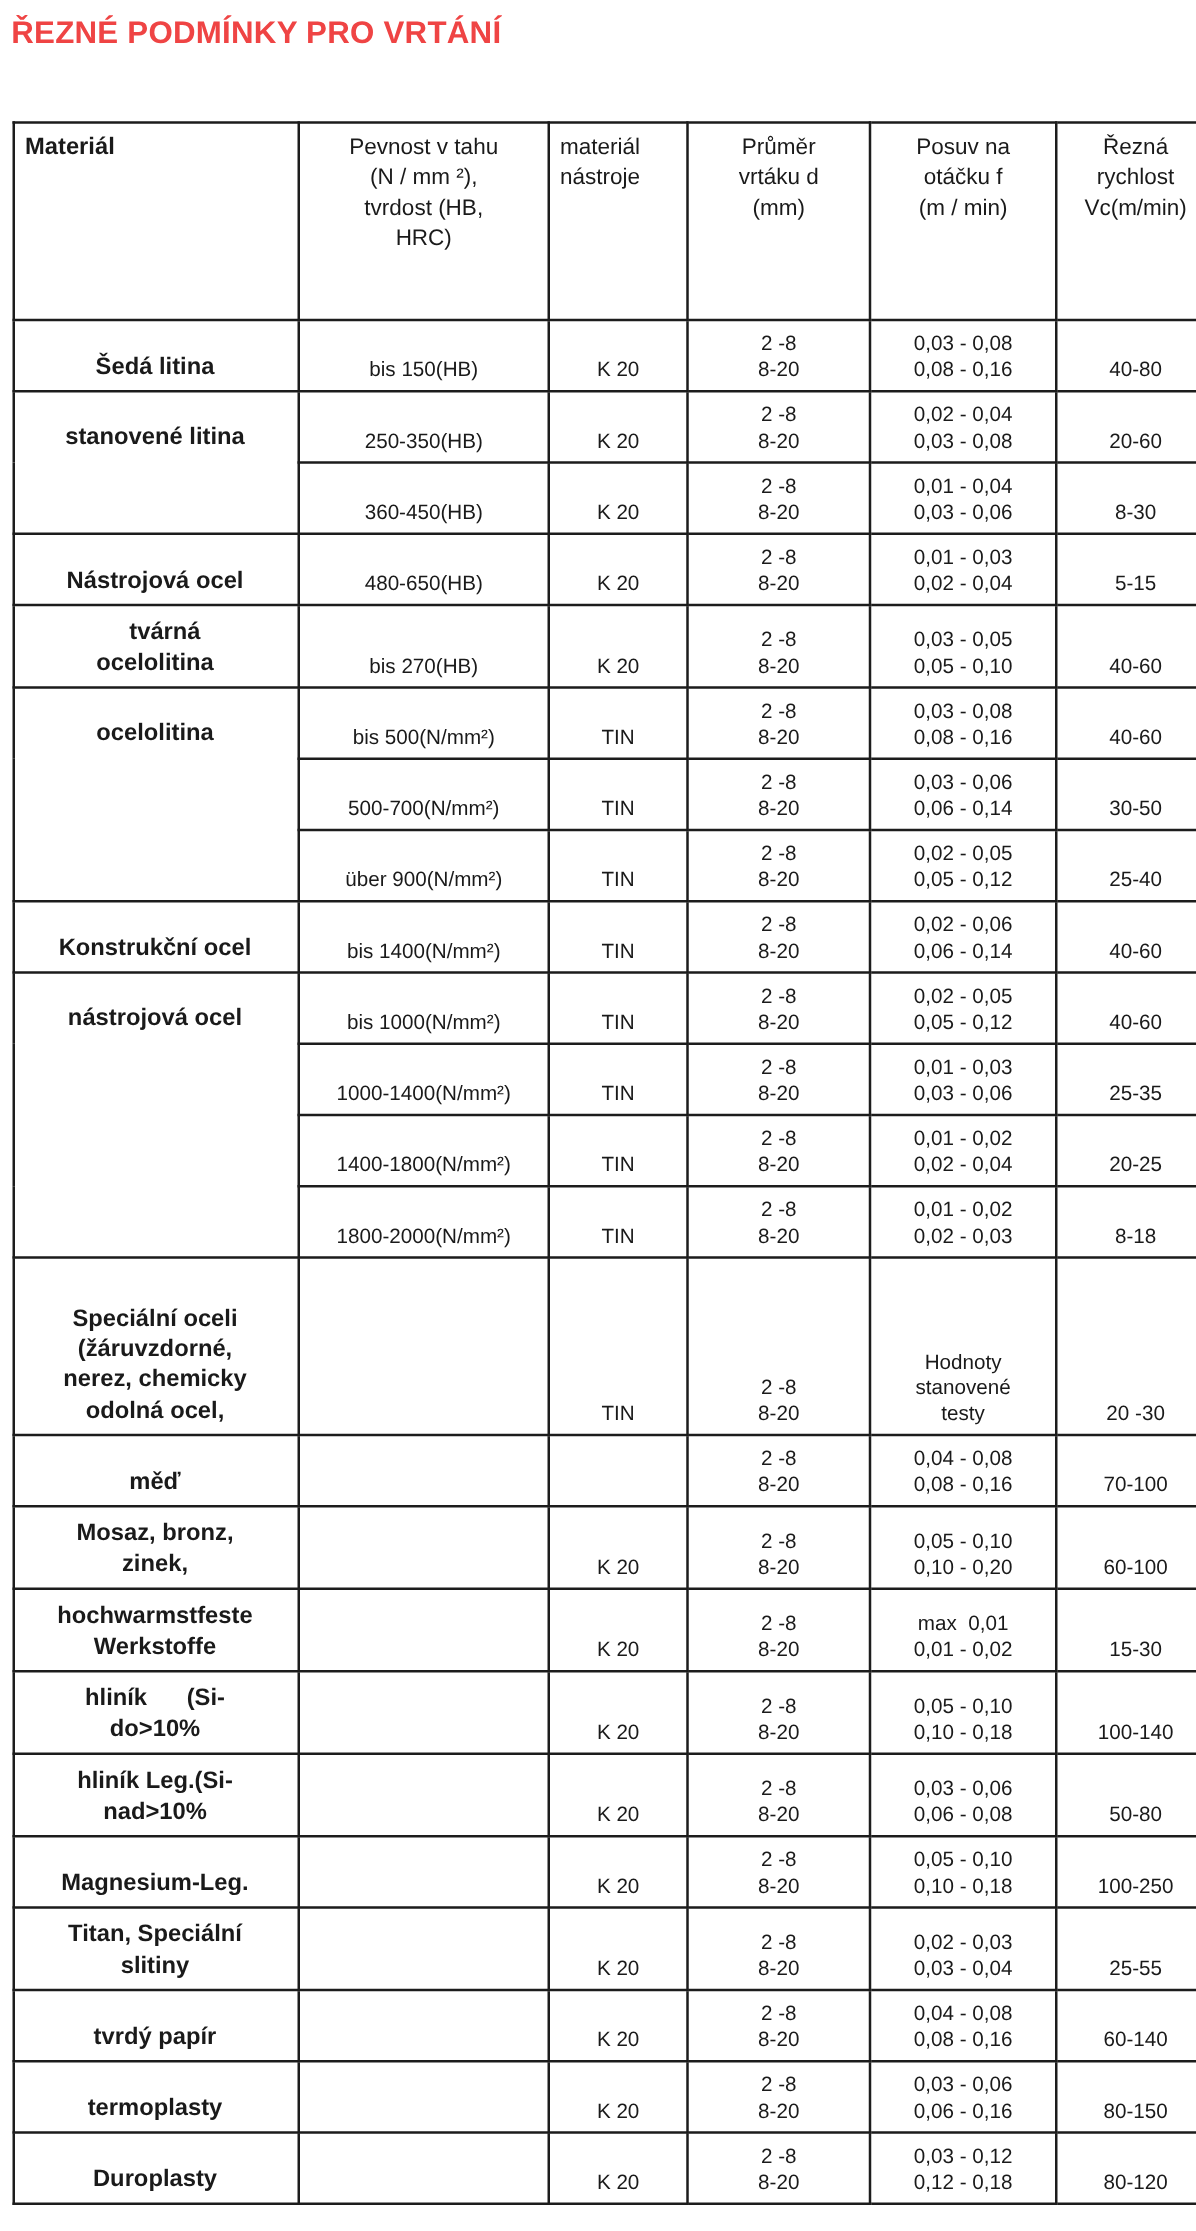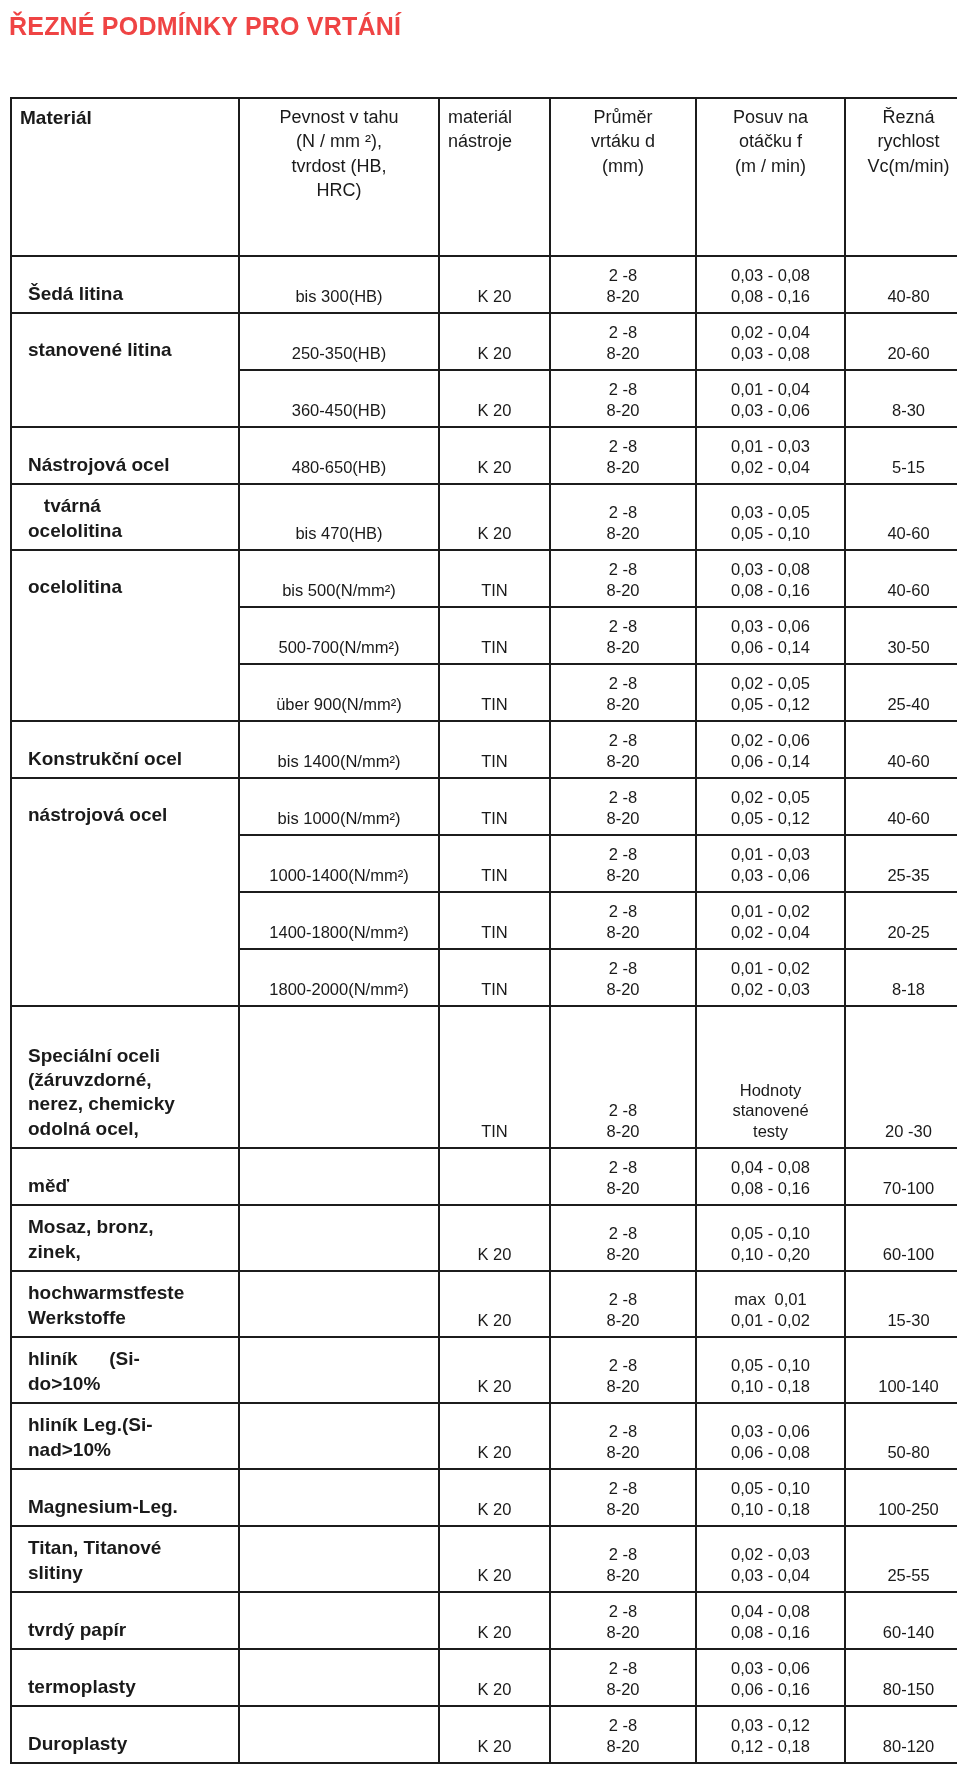--- a/index.html
+++ b/index.html
@@ -59,25 +59,25 @@
   tbody tr.tall{height:66px;}
   tbody tr.xtall{height:142px;}
   table.cond td{
     vertical-align:bottom;
     font-size:16.5px;
     line-height:1.26;
     text-align:center;
     padding:2px 2px 5px 2px;
   }
   table.cond td.mat{
-    text-align:left;
+    text-align:center;
     font-weight:bold;
     font-size:19px;
     line-height:1.28;
-    padding-left:16px;
+    padding-left:0;
     padding-bottom:6px;
   }
   table.cond td.mat.span{
     vertical-align:top;
     padding-top:24px;
   }
 </style>
 </head>
 <body>
 
@@ -100,21 +100,21 @@
 otáčku f
 (m / min)</th>
         <th class="c5">Řezná
 rychlost
 Vc(m/min)</th>
       </tr>
   </thead>
   <tbody>
       <tr>
         <td class="c0 mat">Šedá litina</td>
-        <td class="c1">bis 300(HB)</td>
+        <td class="c1">bis 150(HB)</td>
         <td class="c2">K 20</td>
         <td class="c3">2 -8
 8-20</td>
         <td class="c4">0,03 - 0,08
 0,08 - 0,16</td>
         <td class="c5">40-80</td>
       </tr>
       <tr>
         <td class="c0 mat span" rowspan="2">stanovené litina</td>
         <td class="c1">250-350(HB)</td>
@@ -140,21 +140,21 @@
         <td class="c2">K 20</td>
         <td class="c3">2 -8
 8-20</td>
         <td class="c4">0,01 - 0,03
 0,02 - 0,04</td>
         <td class="c5">5-15</td>
       </tr>
       <tr class="tall">
         <td class="c0 mat">   tvárná
 ocelolitina</td>
-        <td class="c1">bis 470(HB)</td>
+        <td class="c1">bis 270(HB)</td>
         <td class="c2">K 20</td>
         <td class="c3">2 -8
 8-20</td>
         <td class="c4">0,03 - 0,05
 0,05 - 0,10</td>
         <td class="c5">40-60</td>
       </tr>
       <tr>
         <td class="c0 mat span" rowspan="3">ocelolitina</td>
         <td class="c1">bis 500(N/mm²)</td>
@@ -302,21 +302,21 @@
         <td class="c0 mat">Magnesium-Leg.</td>
         <td class="c1"></td>
         <td class="c2">K 20</td>
         <td class="c3">2 -8
 8-20</td>
         <td class="c4">0,05 - 0,10
 0,10 - 0,18</td>
         <td class="c5">100-250</td>
       </tr>
       <tr class="tall">
-        <td class="c0 mat">Titan, Titanové
+        <td class="c0 mat">Titan, Speciální
 slitiny</td>
         <td class="c1"></td>
         <td class="c2">K 20</td>
         <td class="c3">2 -8
 8-20</td>
         <td class="c4">0,02 - 0,03
 0,03 - 0,04</td>
         <td class="c5">25-55</td>
       </tr>
       <tr>

